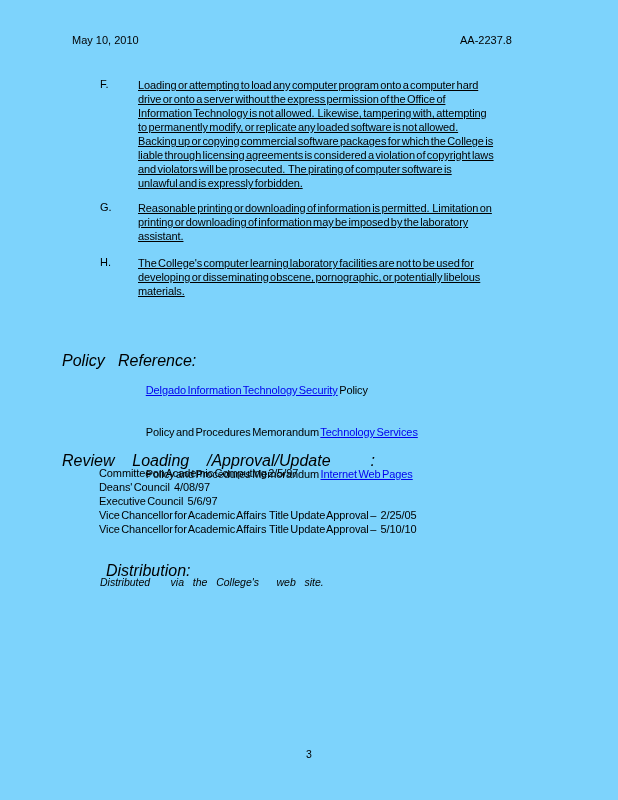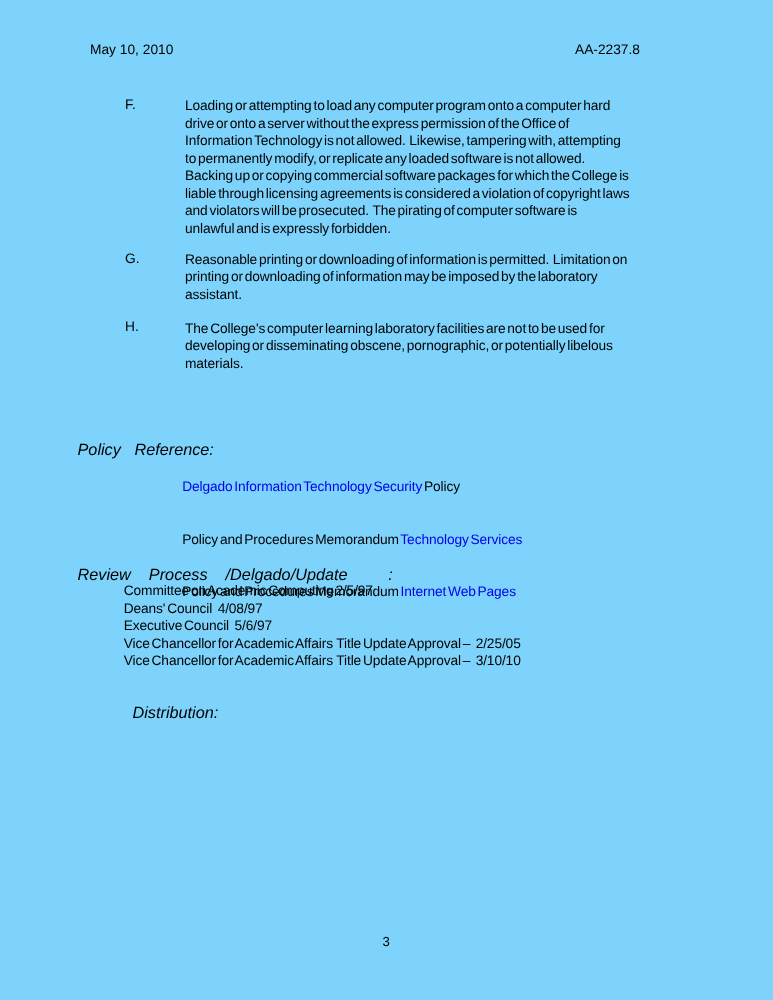--- a/index.html
+++ b/index.html
@@ -14,41 +14,42 @@
     overflow: hidden;
   }
   .abs { position: absolute; }
 
   .header-date { left: 72px; top: 34px; }
   .header-doc  { left: 460px; top: 34px; }
 
   .para-block { position: absolute; left: 100px; }
   .item-label { position: absolute; left: 0; top: 0; }
   .item-text  {
-    margin-left: 48px;
+    margin-left: 38px;
     width: 432px;
     line-height: 14px;
     white-space: pre-wrap;
     word-spacing: -1.5px;
     letter-spacing: -0.1px;
+    text-decoration: underline;
   }
   .block-f { top: 78px; }
   .block-g { top: 201px; }
   .block-h { top: 256px; }
 
   .italic-head {
     font-style: italic;
-    font-size: 13px;
+    font-size: 16px;
     white-space: pre;
     word-spacing: 0;
   }
   .policy-head { left: 62px; top: 352px; }
   .policy-lines { left: 137px; top: 369px; line-height: 14px; }
   .policy-line { white-space: pre-wrap; word-spacing: -1.5px; letter-spacing: -0.1px; }
-  a.doc-link { cursor: pointer; }
+  a.doc-link { text-decoration: underline; cursor: pointer; }
 
   .review-head { left: 62px; top: 452px; }
   .review-list { left: 99px; top: 466px; line-height: 14px; }
   .review-item { white-space: pre-wrap; word-spacing: -1.5px; letter-spacing: -0.1px; }
 
   .dist-head { left: 62px; top: 562px; margin-left: 44px; }
   .dist-note {
     left: 100px; top: 576px;
     font-style: italic;
     font-size: 10.5px;
@@ -98,26 +99,27 @@
       <span></span><a class="doc-link" style="color: rgb(0, 0, 238);">Delgado Information Technology Security</a><span> Policy</span>
     </div>
     <div class="policy-line">
       <span>Policy and Procedures Memorandum </span><a class="doc-link" style="color: rgb(0, 0, 238);">Technology Services</a><span></span>
     </div>
     <div class="policy-line">
       <span>Policy and Procedures Memorandum </span><a class="doc-link" style="color: rgb(0, 0, 238);">Internet Web Pages</a><span></span>
     </div>
   </div>
 
-  <div class="abs italic-head review-head">Review    Process    /Delgado/Update         :</div>
+  <div class="abs italic-head review-head">Review    Loading    /Approval/Update         :</div>
   <div class="abs review-list">
     <div class="review-item">Committee on Academic Computing 2/5/97</div>
     <div class="review-item">Deans' Council   4/08/97</div>
     <div class="review-item">Executive Council   5/6/97</div>
     <div class="review-item">Vice Chancellor for Academic Affairs  Title Update Approval –   2/25/05</div>
-    <div class="review-item">Vice Chancellor for Academic Affairs  Title Update Approval –   3/10/10</div>
+    <div class="review-item">Vice Chancellor for Academic Affairs  Title Update Approval –   5/10/10</div>
   </div>
 
   <div class="abs italic-head dist-head">Distribution:</div>
+  <div class="abs dist-note">Distributed       via   the   College's      web   site.</div>
 
   <div class="abs page-number">3</div>
 
 </div>
 
 </body></html>

